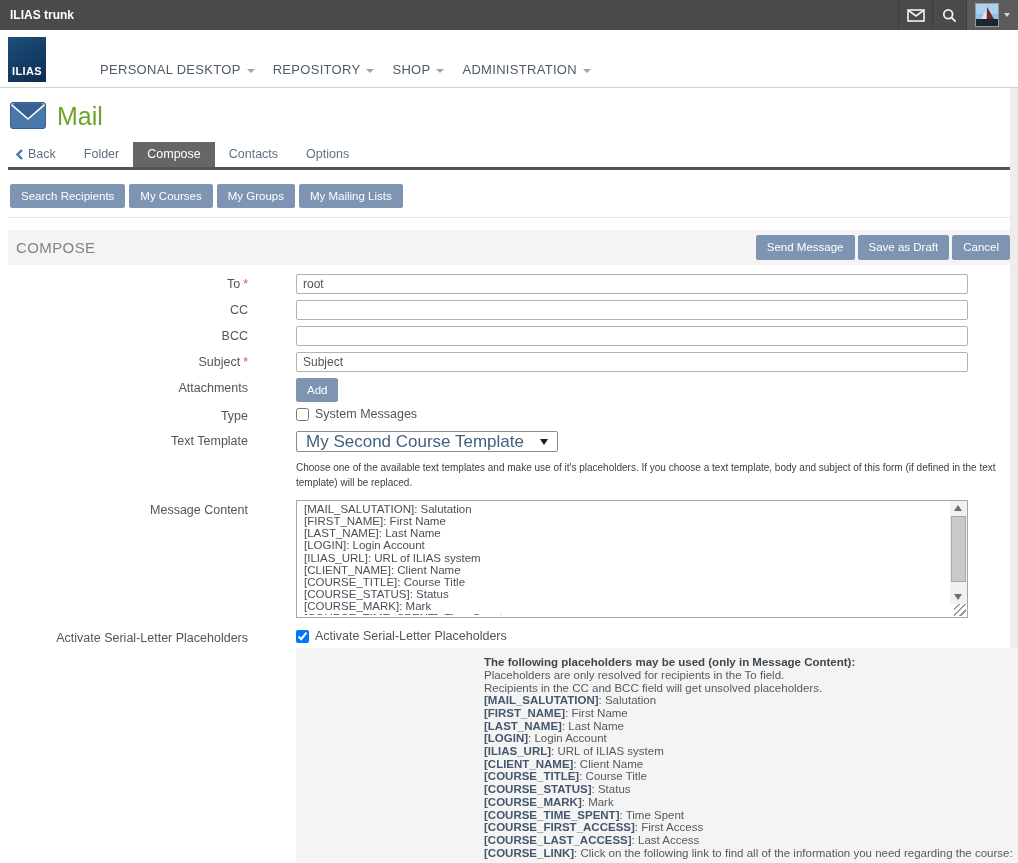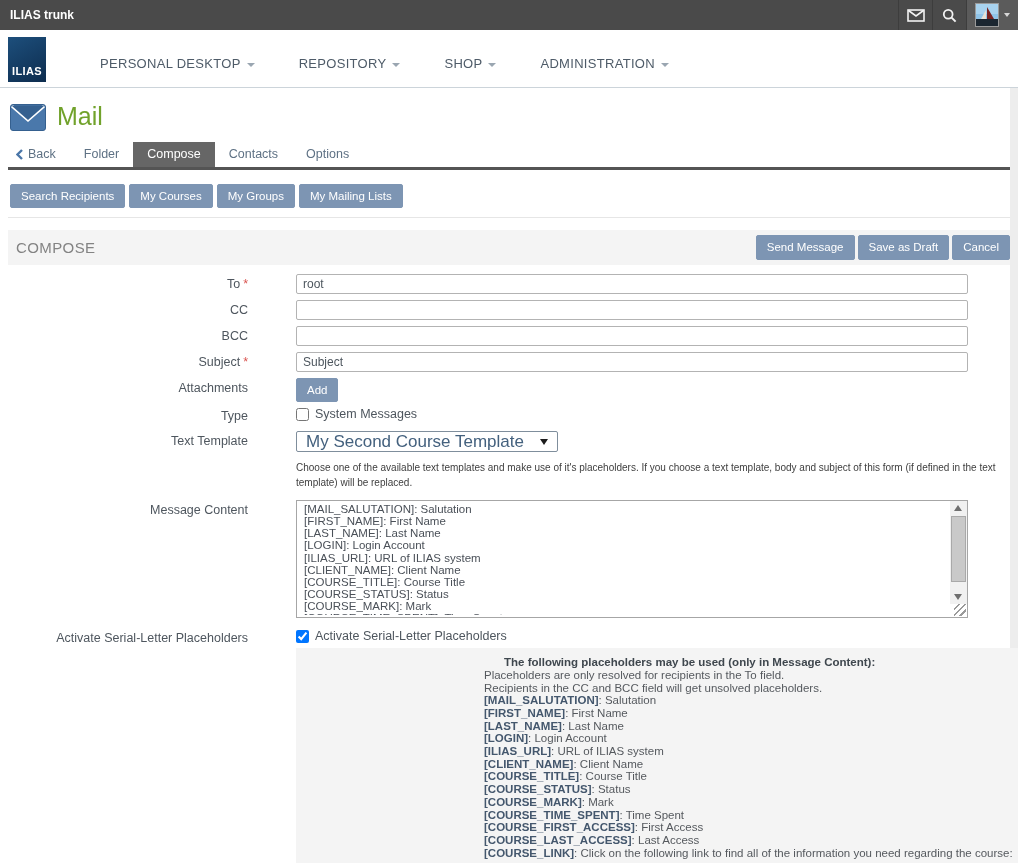--- a/index.html
+++ b/index.html
@@ -14,26 +14,26 @@
   .topbar-title { color:#fff; font-size:12px; font-weight:bold; flex:1; display:flex; align-items:center; padding-left:10px; }
   .tb-btn { width:34px; display:flex; align-items:center; justify-content:center; border-left:1px solid #3d3d3d; cursor:pointer; background:transparent; border-top:0; border-right:0; border-bottom:0; }
   .tb-avatar { display:flex; align-items:center; gap:5px; padding:0 8px; background:#5b5b5b; border-left:1px solid #3d3d3d; cursor:pointer; }
   .avatar-img { width:24px; height:24px; display:block; border:1px solid #9a9a9a; }
   .tb-caret { width:0; height:0; border-left:3.5px solid transparent; border-right:3.5px solid transparent; border-top:4px solid #d8d8d8; }
   
   .mainnav { height:58px; background:#fff; border-bottom:1px solid #ccd4da; position:relative; }
   .logo { position:absolute; left:8px; top:7px; width:38px; height:45px;
     background:linear-gradient(150deg,#1d4f7c,#0d2c4e); color:#fff; font-size:11px; font-weight:bold;
     display:flex; align-items:flex-end; justify-content:center; padding-bottom:5px; letter-spacing:.4px; cursor:pointer; }
-  .nav-items { position:absolute; left:100px; top:26px; display:flex; gap:44px; }
+  .nav-items { position:absolute; left:100px; top:32px; display:flex; gap:18px; }
   .nav-item { font-size:13px; color:#4e5b68; letter-spacing:.3px; display:flex; align-items:center; gap:6px; cursor:pointer; }
   .nav-caret { width:0; height:0; border-left:4px solid transparent; border-right:4px solid transparent; border-top:4.5px solid #9aa6b1; margin-top:2px; }
   
   .main { background:#fff; margin-right:8px; padding:0 0 15px 8px; min-height:760px; }
-  .page-header { display:flex; align-items:flex-end; gap:11px; padding:14px 0 11px 2px; }
+  .page-header { display:flex; align-items:flex-start; gap:11px; padding:14px 0 11px 2px; }
   .page-title { font-size:25px; color:#71a22b; font-weight:normal; margin:0; }
   .tabbar { display:flex; align-items:flex-end; border-bottom:3px solid #545454; padding-left:8px; }
   .tab-back { display:flex; align-items:center; gap:5px; font-size:12.5px; color:#5e7184; padding:5px 14px 6px 0; cursor:pointer; }
   .tab { font-size:12.5px; color:#5e7184; padding:5px 14px 6px; cursor:pointer; }
   .tab.active { background:#666666; color:#fff; }
   .toolbar { margin-top:14px; padding:0 0 9px 2px; border-bottom:1px solid #e6e6e6; display:flex; gap:4px; }
   .btn { background:#7d95b3; color:#fff; border:1px solid #7d95b3; font-size:11.5px; padding:4px 10px; border-radius:2px; cursor:pointer; font-family:inherit; line-height:1.25; }
   
   .panel { margin-top:12px; }
   .panel-header { background:#f4f4f4; display:flex; align-items:center; padding:5px 0 5px 8px; }
@@ -59,21 +59,21 @@
   .ta-arrow-up, .ta-arrow-down { position:absolute; left:4px; width:0; height:0; border-left:4.5px solid transparent; border-right:4.5px solid transparent; cursor:pointer; }
   .ta-arrow-up { top:4px; border-bottom:6px solid #6f6f6f; }
   .ta-arrow-down { bottom:4px; border-top:6px solid #6f6f6f; }
   .ta-thumb { position:absolute; top:15px; left:1px; width:15px; height:66px; background:#c9c9c9; border:1px solid #a9a9a9; cursor:grab; }
   .ta-grip { position:absolute; right:1px; bottom:1px; width:12px; height:12px; cursor:nwse-resize;
     background:repeating-linear-gradient(135deg, transparent 0 3px, #9a9a9a 3px 4.5px); }
   
   .row-serial { margin-top:10px; margin-bottom:0; }
   .info-box { background:#f4f4f4; width:728px; padding:8px 10px 10px 188px; margin-top:5px; font-size:11.5px; line-height:12.7px; color:#55595e; }
   .info-line { display:block; }
-  .info-title { font-weight:bold; color:#3f474e;margin-left:20px; }
+  .info-title { font-weight:bold; color:#3f474e; }
   .ph-key { font-weight:bold; color:#44576d; }
   svg { display:block; }
 </style>
 </head>
 <body>
 
 <div class="topbar">
   <div class="topbar-title">ILIAS trunk</div>
   <button class="tb-btn">
     <span>

